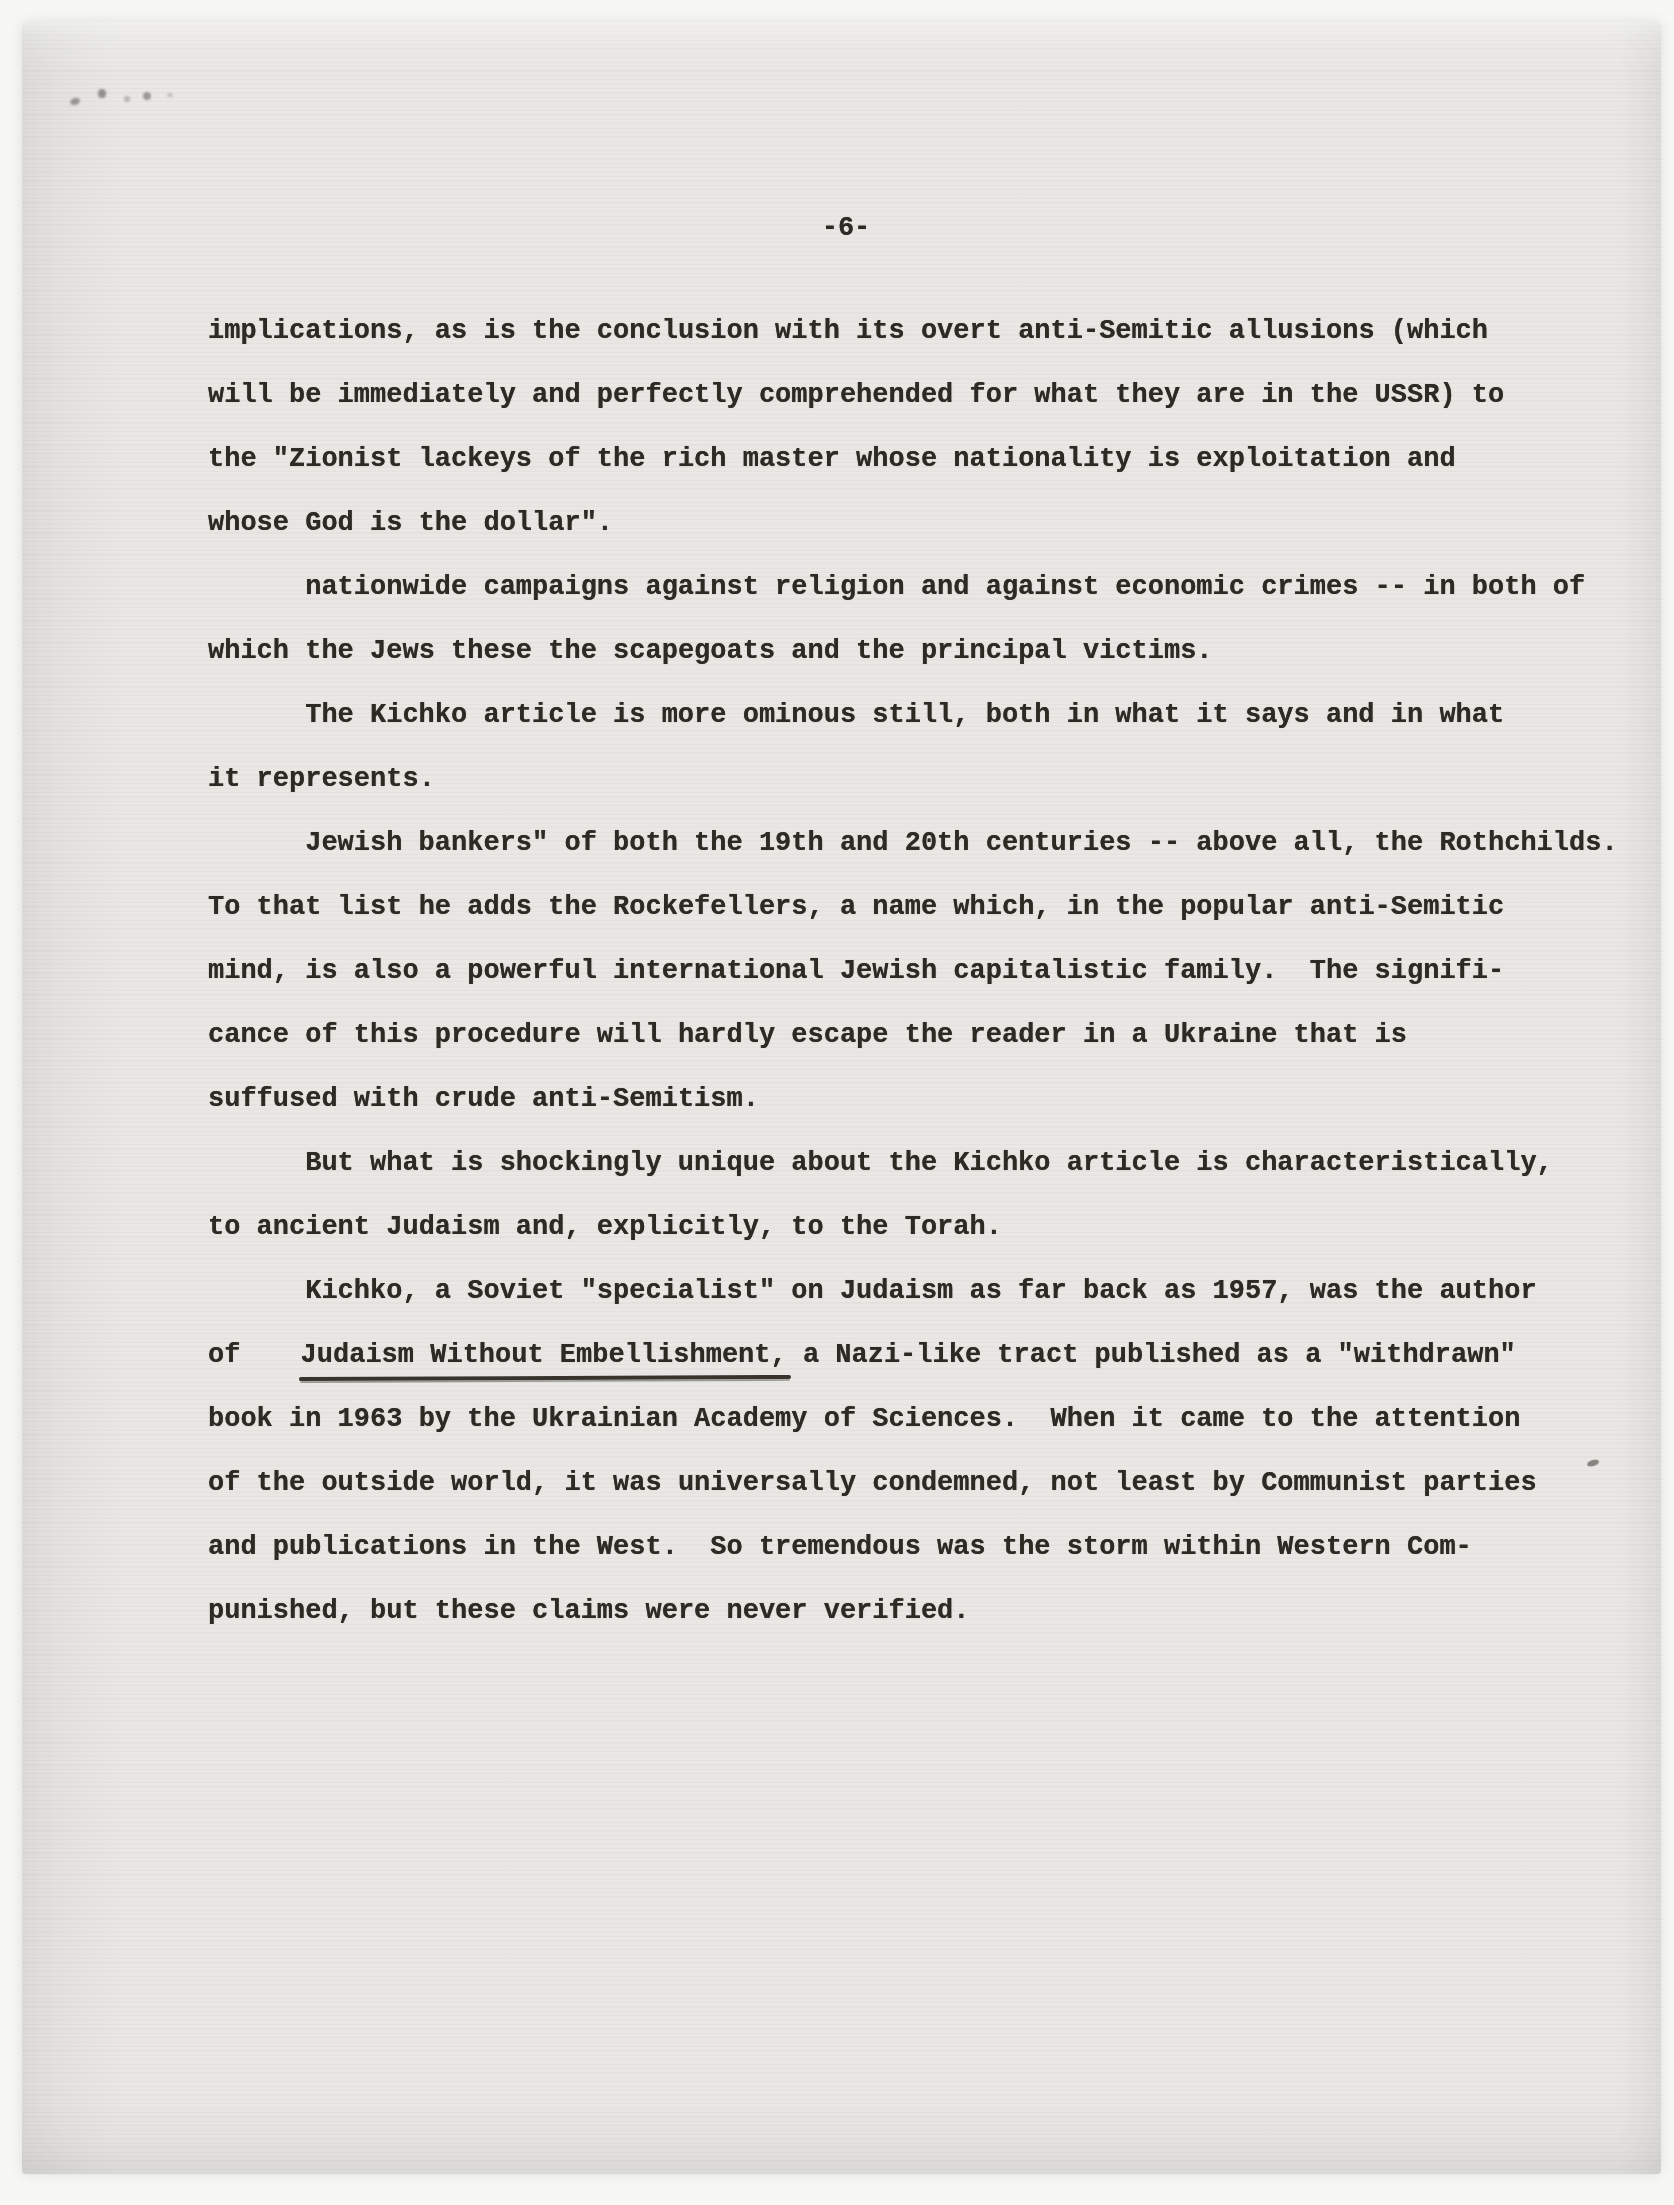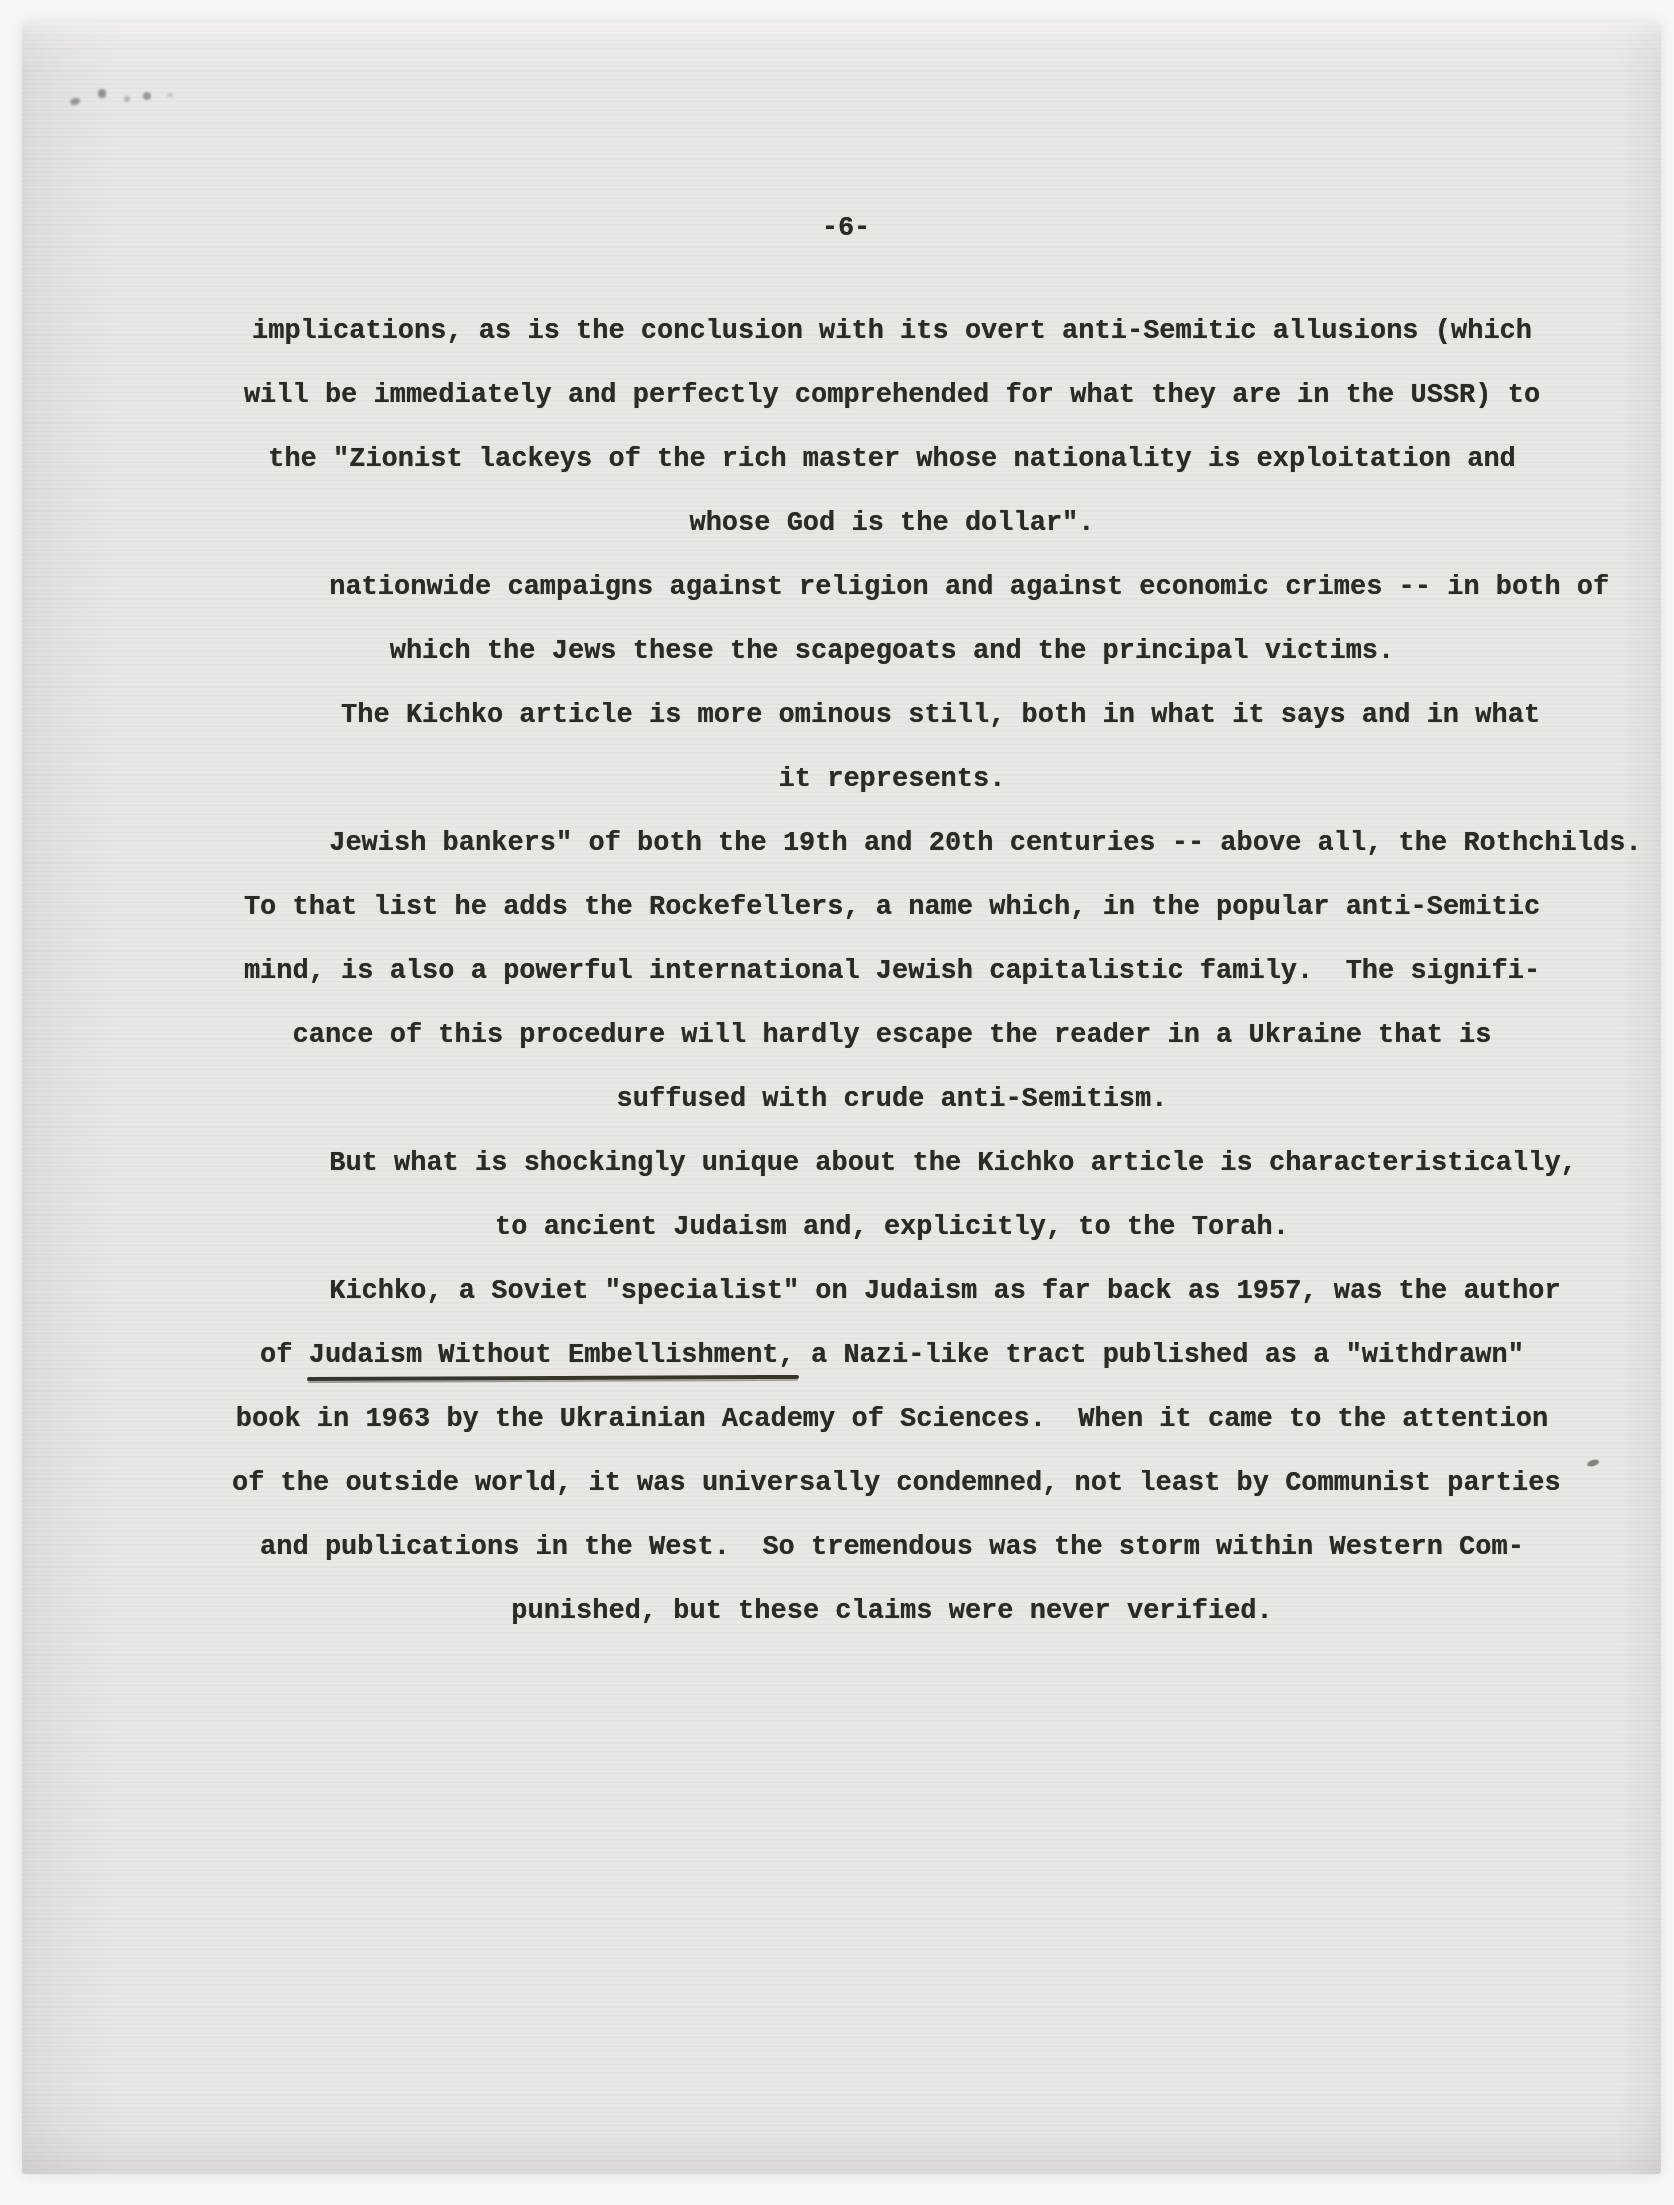--- a/index.html
+++ b/index.html
@@ -49,27 +49,27 @@
     font-weight:700;
     font-size:27px;
     line-height:64px;
     text-shadow:0 0 0.6px rgba(45,41,35,0.70), 0 0 1.9px rgba(45,41,35,0.14);
   }
   .pagenum{
     position:absolute;left:219px;top:196px;width:1254px;
     text-align:center;
   }
   .textcol{
-    position:absolute;left:232px;top:299px;width:1320px;text-align:center;
+    position:absolute;left:208px;top:299px;width:1320px;
   }
   .para{margin:0;}
   .para .line{white-space:pre;}
   .para.ind .line:first-child{text-indent:6ch;}
   
-  .u{position:relative;}
+  .u{position:relative;margin-left:44px;}
   .u::after{
     content:"";
     position:absolute;left:-1.9px;right:-4.4px;bottom:-9.3px;height:3.7px;
     background:#38342d;border-radius:1.9px;
     transform:rotate(-0.25deg);
     box-shadow:0 3.1px 0 -1.2px rgba(56,52,45,0.45);
   }
 </style>
 </head>
 <body>

